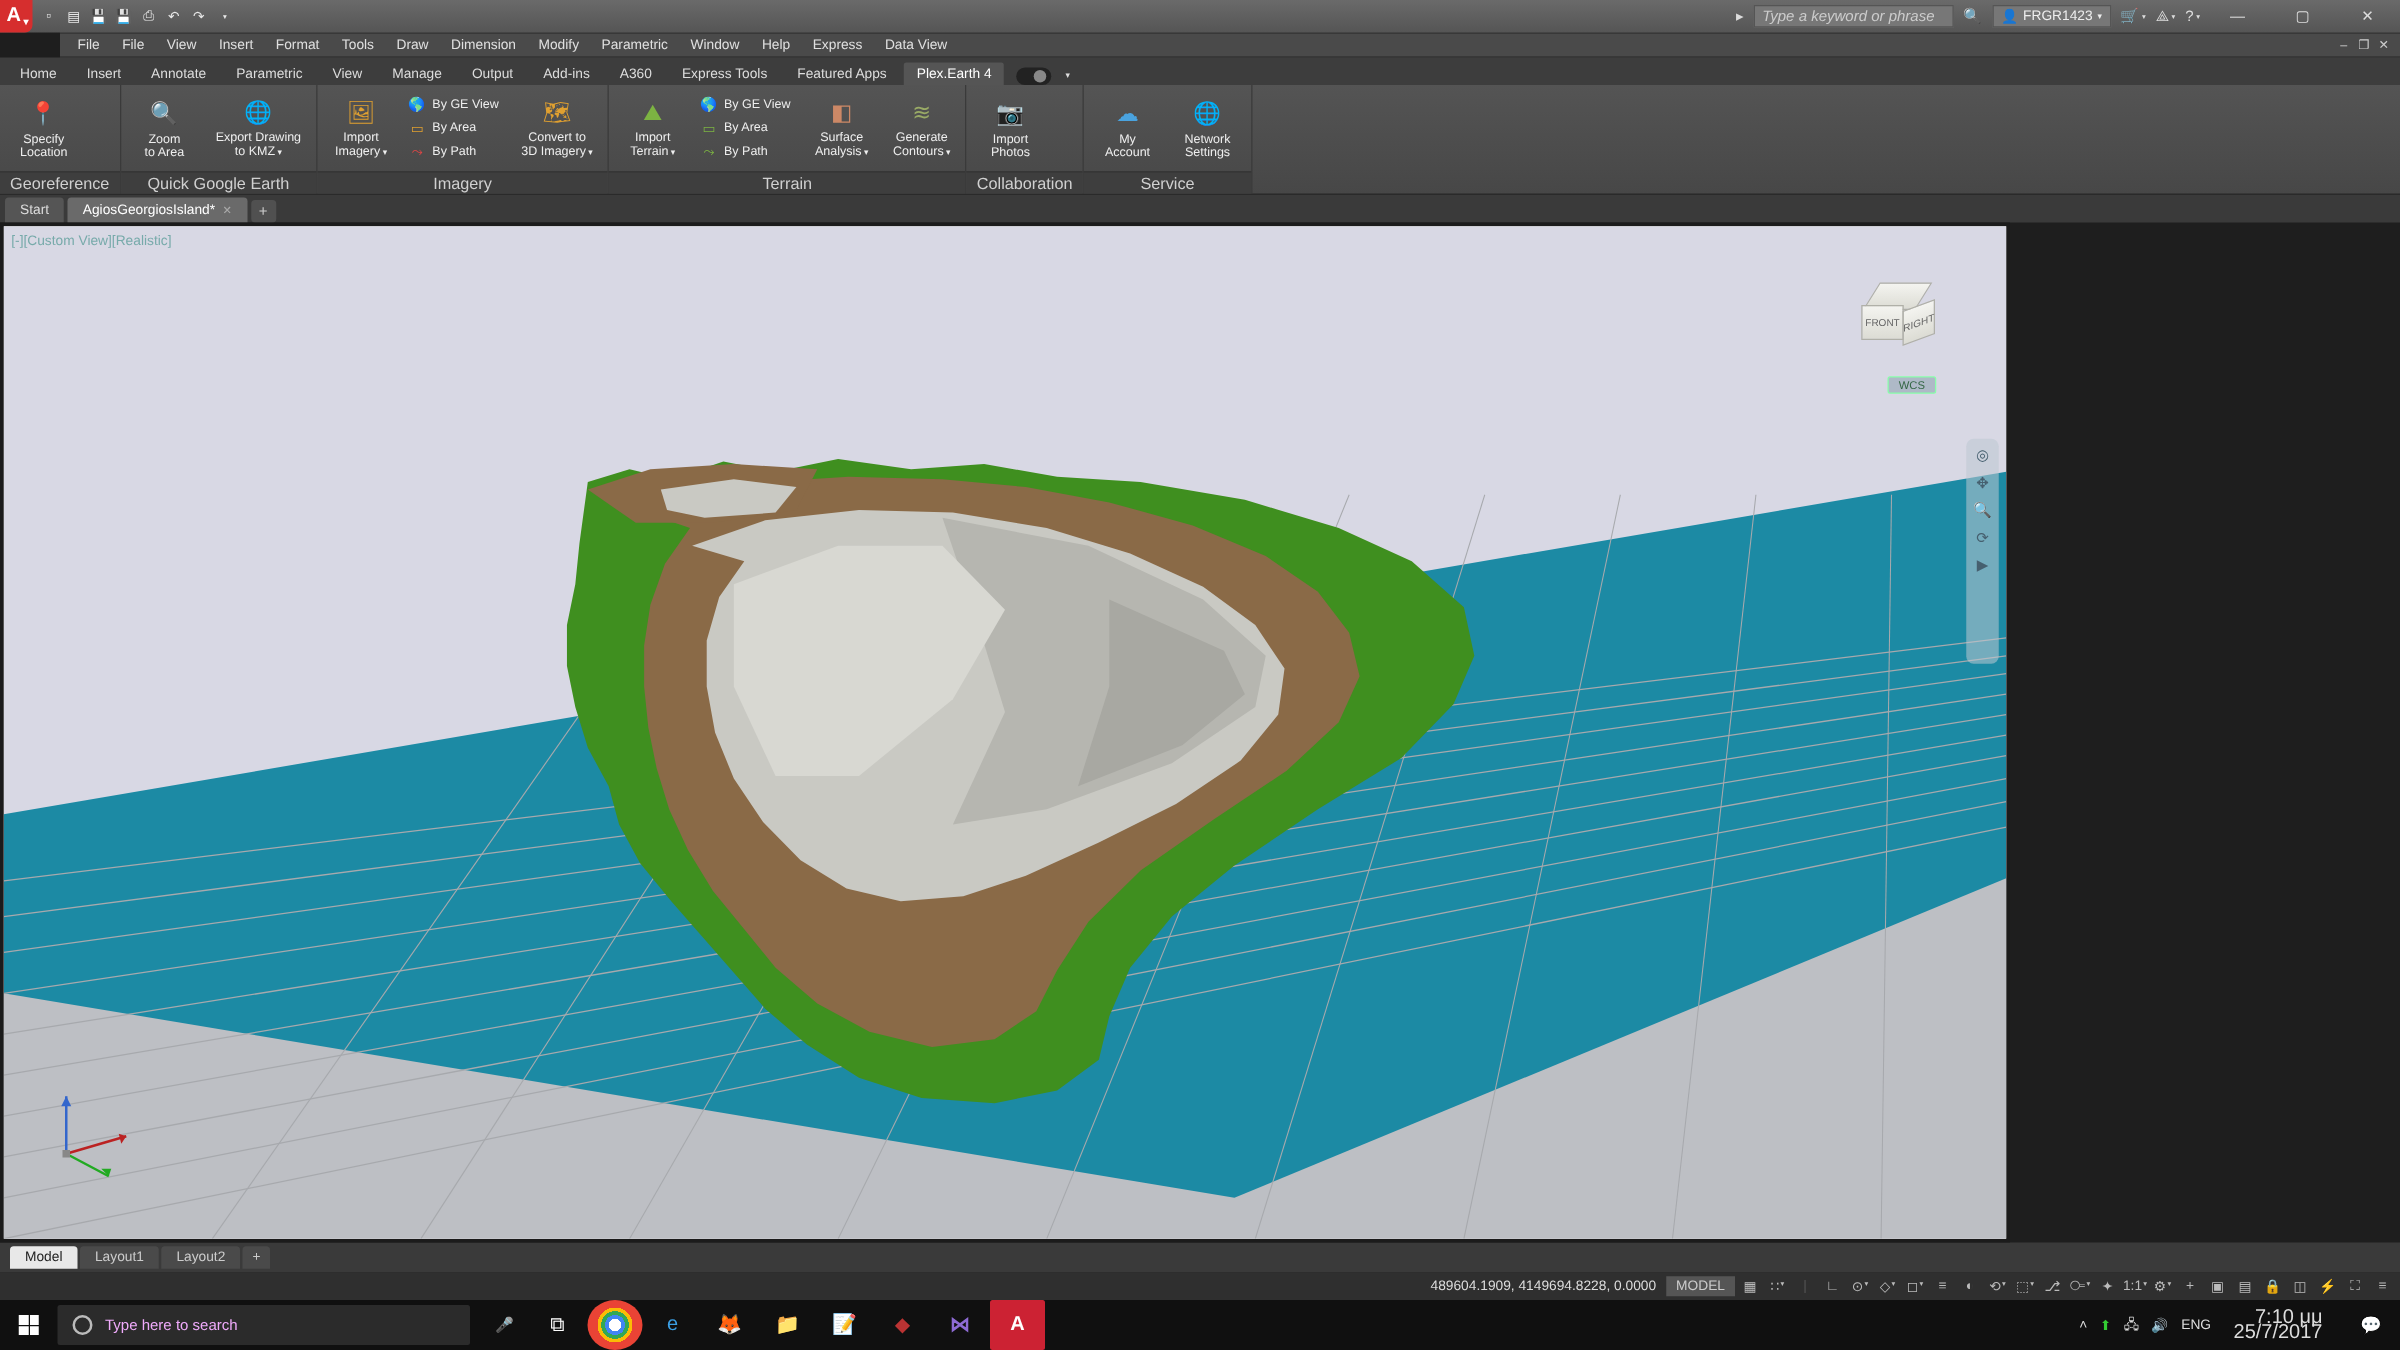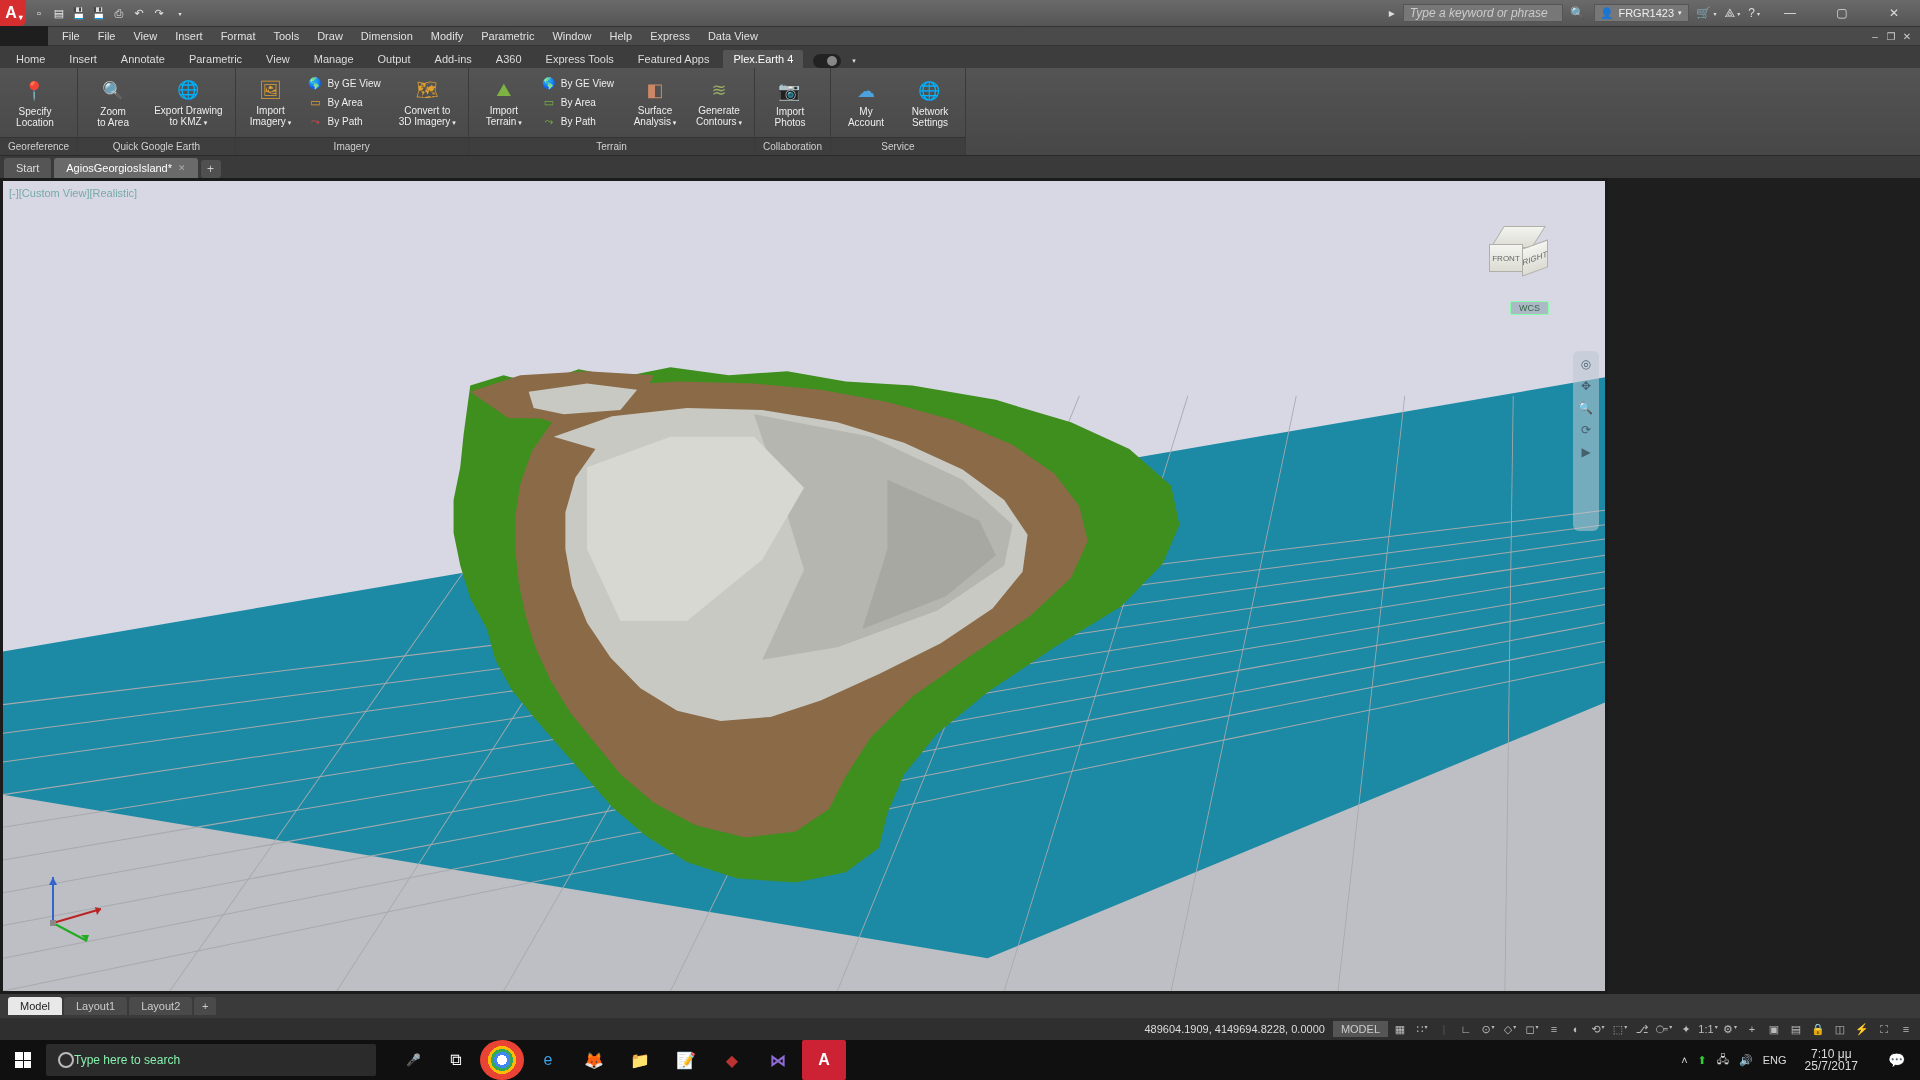--- a/index.html
+++ b/index.html
@@ -30,21 +30,21 @@
 .ribtabs span { padding:3px 10px; border-radius:2px 2px 0 0; }
 .ribtabs span.active { background:#555; color:#fff; }
 .ribtabs .switch { margin-left:6px; width:28px; height:14px; background:#222; border-radius:7px; position:relative;}
 .ribtabs .switch::after{content:""; position:absolute; width:10px;height:10px;background:#888;border-radius:50%; top:2px; left:14px;}
 .ribtabs .dd::after{content:"▾"; font-size:7px; margin-left:3px;}
 
 
 .ribbon { height: 88px; background: linear-gradient(#545454,#474747); display:flex; border-bottom:1px solid #2a2a2a;}
 .panel { display:flex; flex-direction:column; border-right:1px solid #3a3a3a; }
 .panel-body { flex:1; display:flex; align-items:center; padding:2px 6px; gap:6px;}
-.panel-label { height:18px; background:#3e3e3e; color:#d0d0d0; font-size:10px; display:flex; align-items:center; justify-content:center; border-top:1px solid #333; padding:0 8px; white-space:nowrap;}
+.panel-label { height:18px; background:#3e3e3e; color:#d0d0d0; font-size:13px; display:flex; align-items:center; justify-content:center; border-top:1px solid #333; padding:0 8px; white-space:nowrap;}
 .bigbtn { display:flex; flex-direction:column; align-items:center; justify-content:center; gap:2px; padding:2px 6px; min-width:58px;}
 .bigbtn .icon { width:30px; height:26px; display:flex; align-items:center; justify-content:center; font-size:18px;}
 .bigbtn .lbl { font-size:10px; color:#eee; text-align:center; line-height:11px; white-space:pre;}
 .bigbtn .lbl.dd::after, .smallrow.dd .txt::after{content:" ▾"; font-size:7px;}
 .smallcol { display:flex; flex-direction:column; gap:1px; padding-right:4px;}
 .smallrow { display:flex; align-items:center; gap:4px; font-size:10px; color:#eee; padding:1px 2px;}
 .smallrow .sicon { width:16px; height:16px; display:flex; align-items:center; justify-content:center; font-size:11px;}
 
 
 .i-globe{color:#5aa0e0;} .i-terrain{color:#7cb342;} .i-pin{color:#e04545;} .i-img{color:#e0a030;}
@@ -94,27 +94,27 @@
 .status-model{ background:#555; padding:2px 8px; margin-right:4px;}
 .status-icons{ display:flex; gap:6px; padding-right:6px;}
 .status-icons span{ width:16px; display:inline-flex; justify-content:center; font-size:11px; color:#bbb;}
 .status-icons .dd::after{content:"▾"; font-size:6px; margin-left:1px;}
 
 
 .taskbar { height:40px; background:#101010; display:flex; align-items:center; color:#fff; font-size:12px;}
 .taskbar .start{ width:46px; height:40px; display:flex; align-items:center; justify-content:center;}
 .win-logo{width:16px;height:16px; display:grid; grid-template:1fr 1fr/1fr 1fr; gap:1px;}
 .win-logo span{background:#fff;}
-.taskbar .search{ flex:0 0 330px; height:32px; background:#2b2b2b; border-radius:2px; display:flex; align-items:center; padding:0 12px; color:#86efac; margin-right:22px;}
+.taskbar .search{ flex:0 0 330px; height:32px; background:#2b2b2b; border-radius:2px; display:flex; align-items:center; gap:10px; padding:0 12px; color:#f0abfc; margin-right:12px;}
 .taskbar .search .circle{width:16px;height:16px;border:2px solid #bbb;border-radius:50%;}
 .taskbar .mic{width:32px;display:flex;justify-content:center;color:#bbb;}
 .taskbar .task-icons{ display:flex; gap:2px; margin-left:4px;}
 .taskbar .task-icons span{width:44px;height:40px;display:flex;align-items:center;justify-content:center;font-size:16px;}
 .taskbar .tray{ margin-left:auto; display:flex; align-items:center; gap:10px; padding-right:2px; font-size:11px; color:#ddd;}
-.taskbar .clock{ text-align:center; line-height:12px; font-size:12px; padding:0 8px;}
+.taskbar .clock{ text-align:right; line-height:12px; font-size:16px; padding:0 8px;}
 .taskbar .notif{ width:42px; height:40px; display:flex; align-items:center; justify-content:center; font-size:14px;}
 
 .tb-chrome{background:radial-gradient(circle at 50% 50%,#fff 0 5px,#4285f4 5px 8px,#34a853 8px 11px,#fbbc05 11px 14px,#ea4335 14px 18px); width:20px;height:20px;border-radius:50%;}
 .tb-edge{color:#3b9fe4;} .tb-ff{color:#ff8c00;} .tb-files{color:#f3c14b;} .tb-acad{background:#c23; color:#fff; width:22px;height:22px;display:flex;align-items:center;justify-content:center;font-weight:bold;border-radius:2px;}
 .tb-vs{color:#8e6bd4;font-weight:bold;} .tb-pdf{color:#b33;} .tb-note{color:#c7d468;}
 </style>
 </head>
 <body>
 
 <div class="titlebar">

